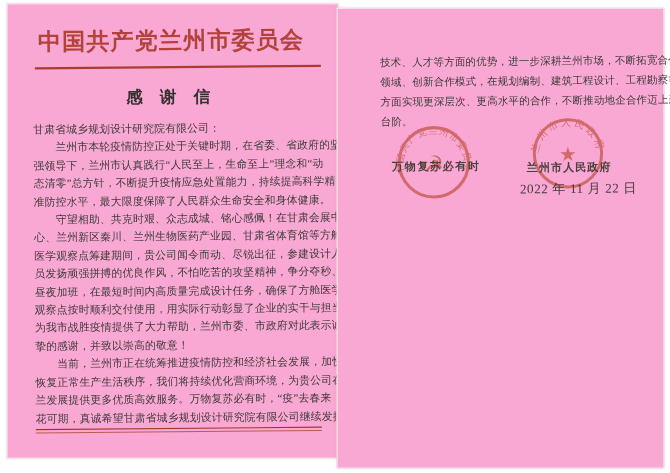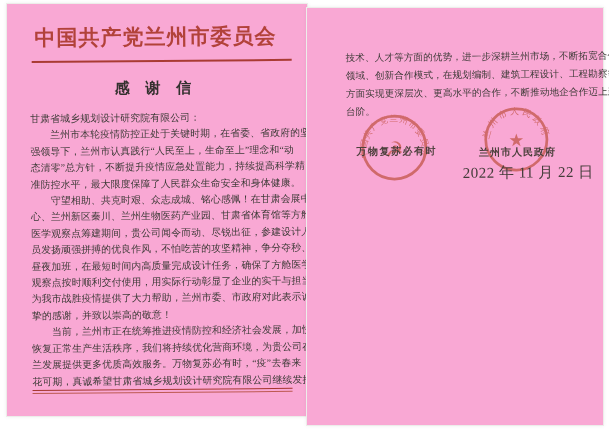--- a/index.html
+++ b/index.html
@@ -39,21 +39,21 @@
     position:absolute;top:385px;left:24px;right:16px;height:2px;
     border-top:1.6px solid #a5362e;border-bottom:1px solid #bd5a52;
   }
   .seal{position:absolute;opacity:0.8;}
   .sig{
     position:absolute;text-align:center;color:#4c403c;
     font-weight:bold;white-space:nowrap;
   }
   .sig-party{left:50px;top:136px;width:80px;font-size:10px;letter-spacing:1.5px;}
   .sig-gov{left:170px;top:138px;width:82px;font-size:10px;letter-spacing:1px;}
-  .sig-date{left:156px;top:156px;width:92px;font-size:15px;letter-spacing:0.5px;font-weight:normal;color:#433c39;}
+  .sig-date{left:166px;top:156px;width:92px;font-size:12px;letter-spacing:0.5px;font-weight:normal;color:#433c39;}
 </style>
 </head>
 <body>
 
 <div class="page page1">
   <div class="tilt">
     <div class="header-title">中国共产党兰州市委员会</div>
     <div class="red-rule"></div>
     <div class="letter-title">感 谢 信</div>
     <div class="body-text p1-body">

